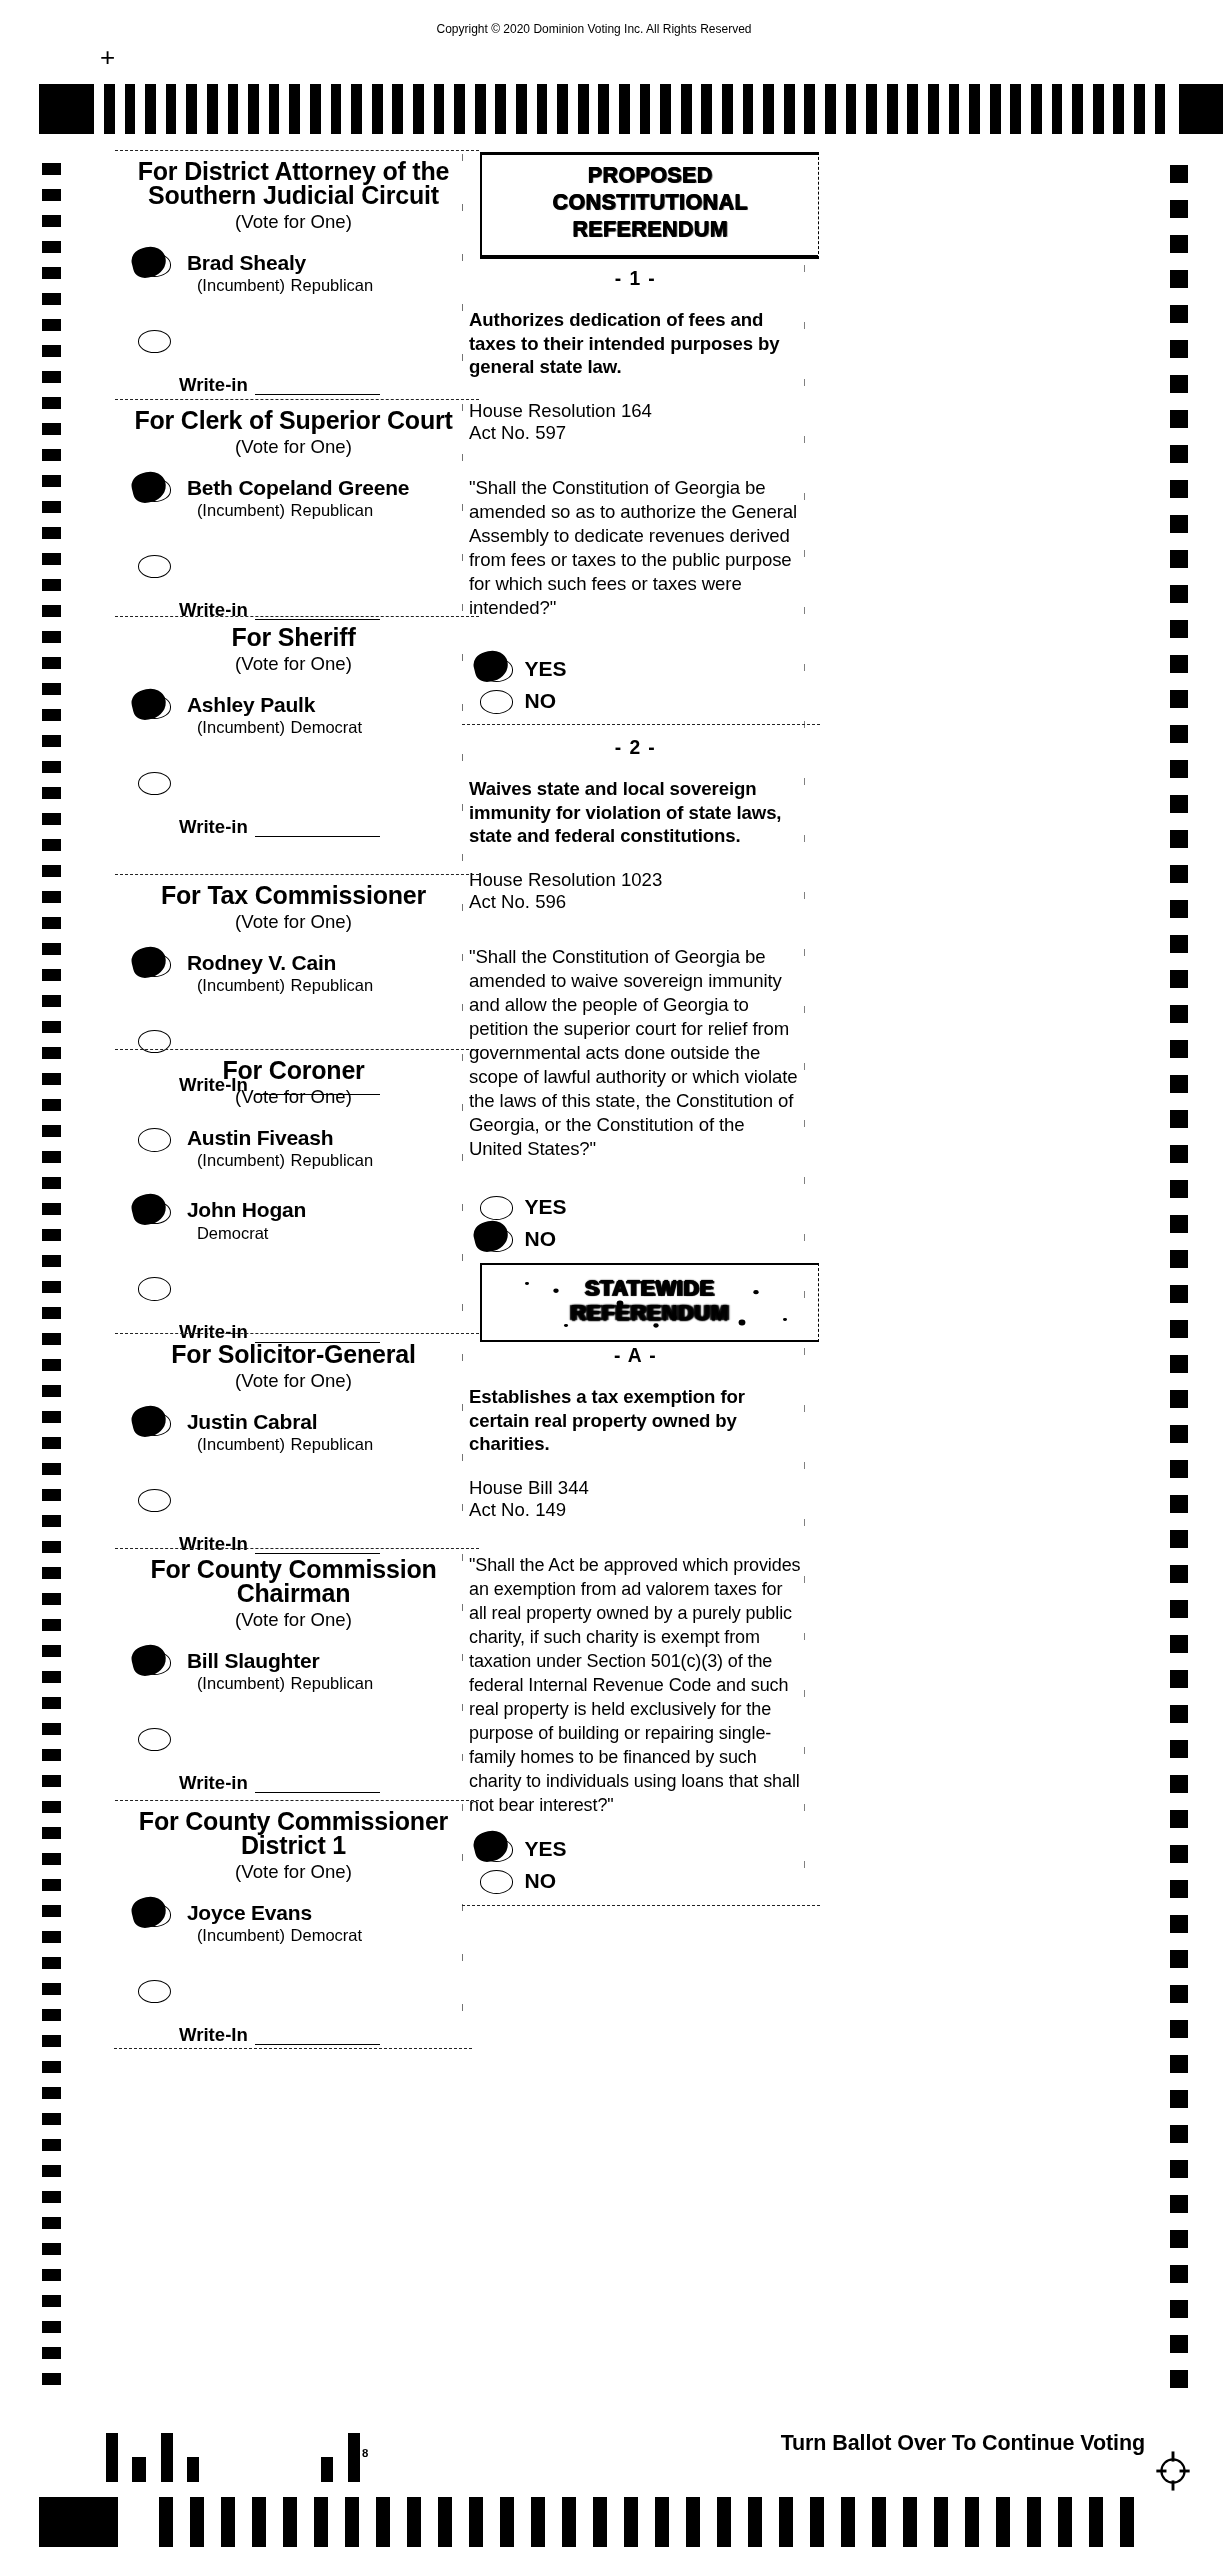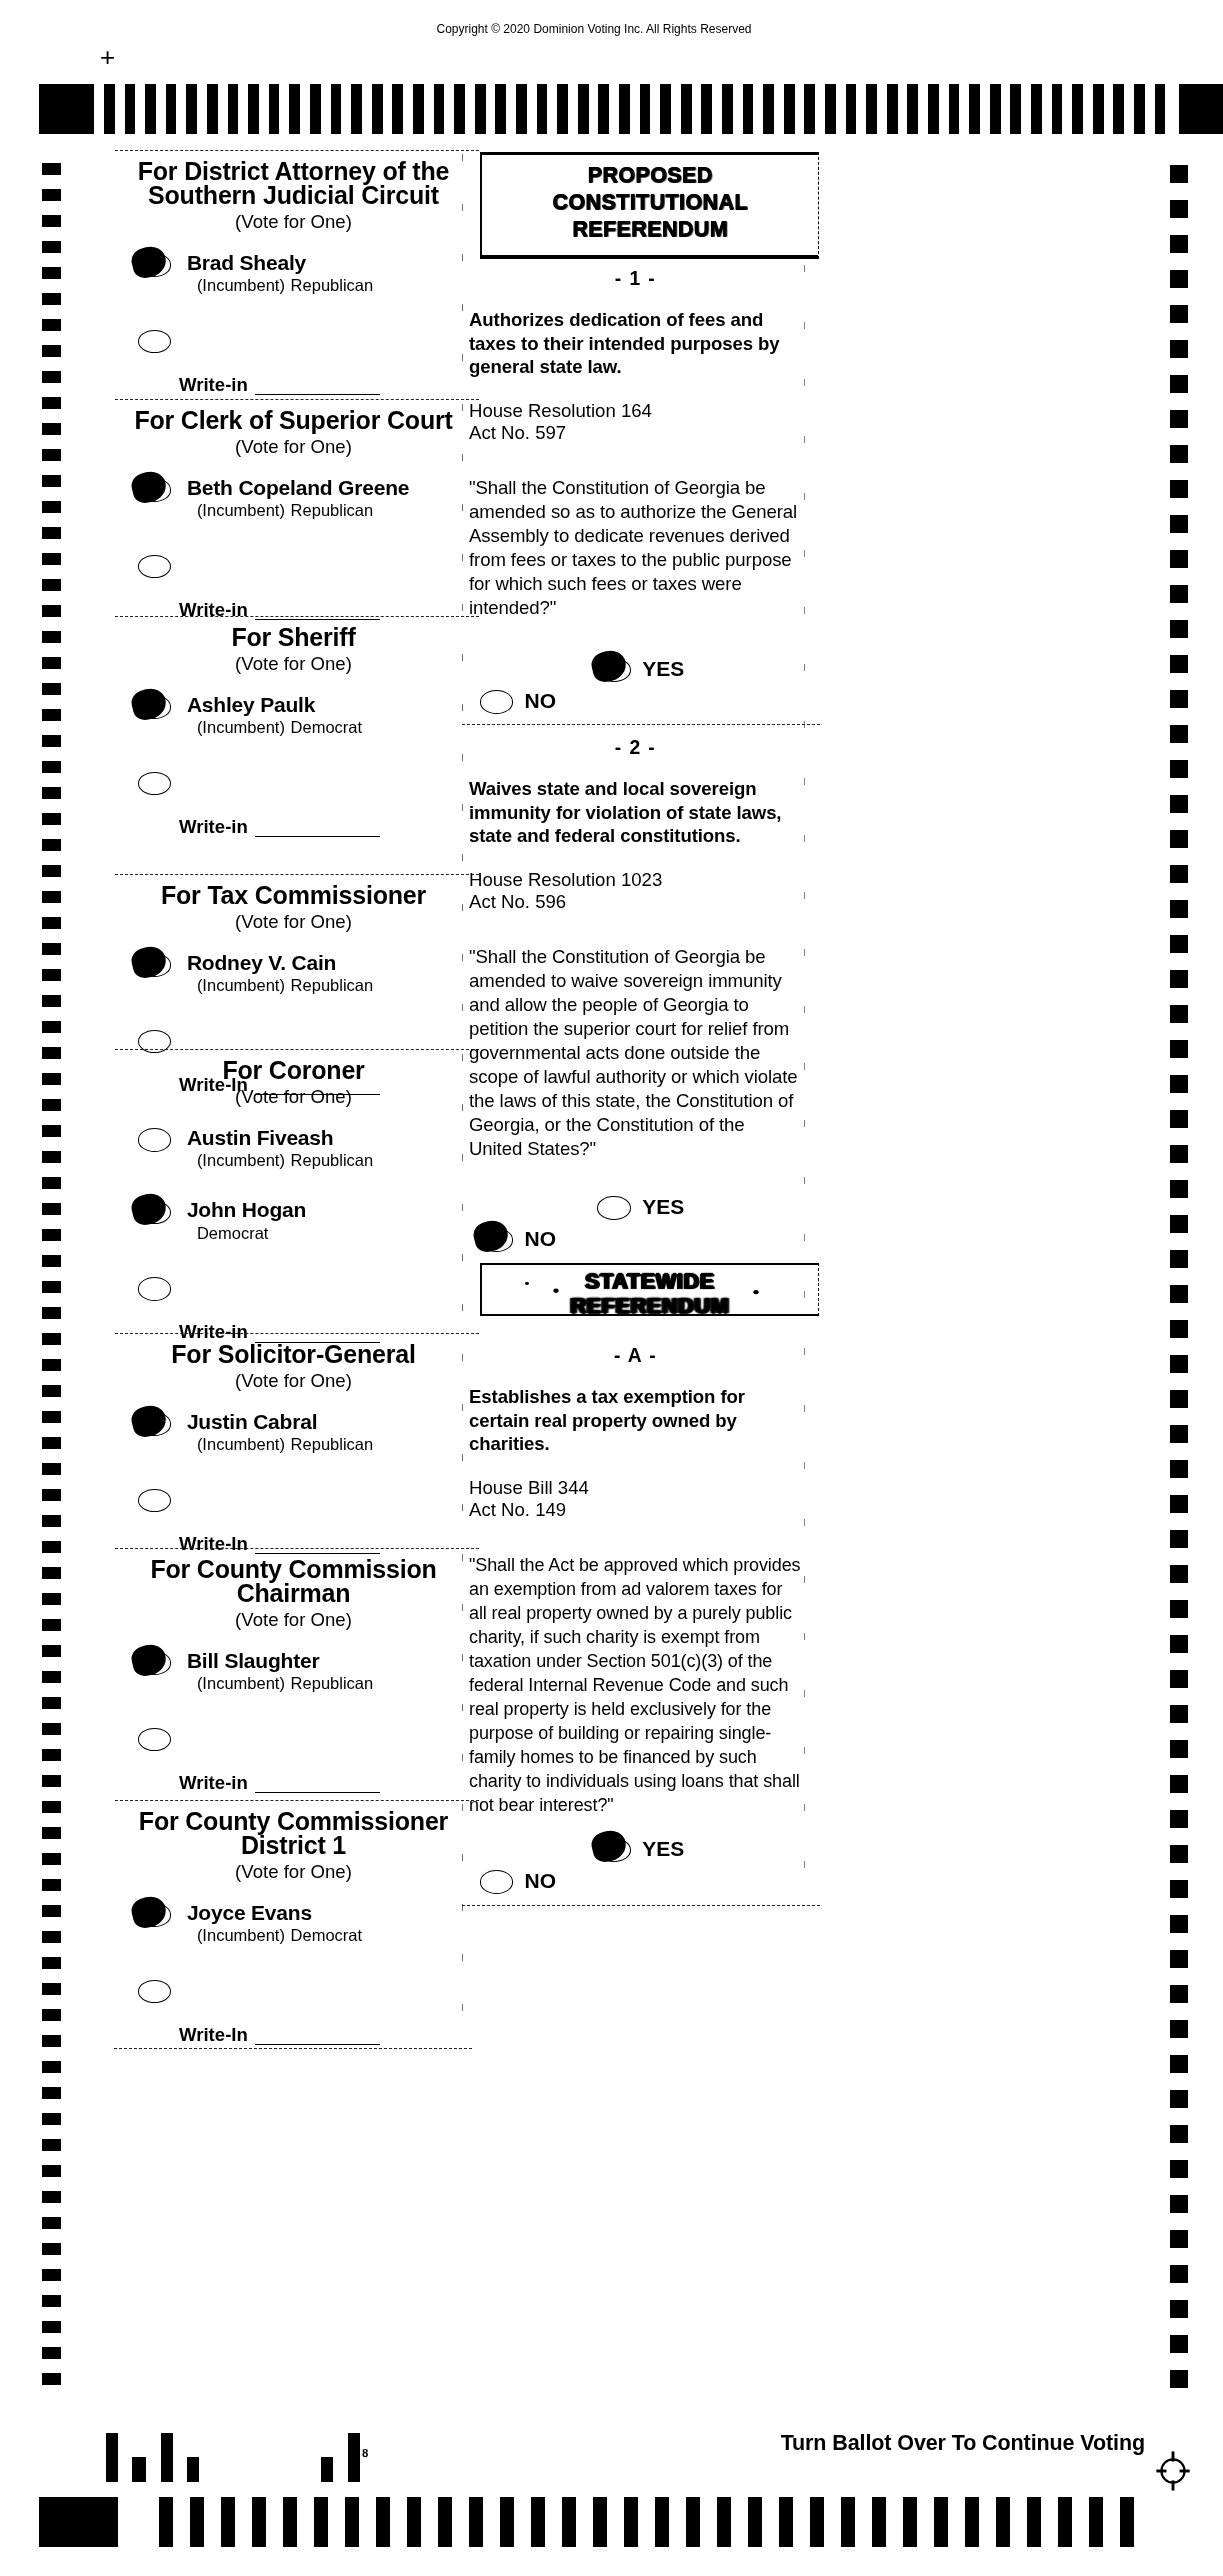--- a/index.html
+++ b/index.html
@@ -43,21 +43,21 @@
   .writein-label{font-weight:bold;font-size:18.6px;line-height:21.5px;}
   .writein-line{width:125px;border-bottom:1.4px solid #000;height:17px;}
   .final-dash{position:absolute;left:114px;top:2048px;width:358px;border-top:1.4px dashed #222;}
 
   
   .hbox{position:absolute;left:480px;width:339px;box-sizing:border-box;text-align:center;
         border-top:3.6px solid #000;border-bottom:4.3px solid #000;border-left:2.1px solid #000;border-right:1.4px dashed #000;}
   .amend-box{top:152px;height:107px;padding-top:7.2px;}
   .amend-box .bx{font-weight:bold;font-size:21.5px;line-height:27px;letter-spacing:0.4px;
         text-shadow:0.7px 0 0 #000,0 0.7px 0 #000,1.4px 0.7px 0.7px rgba(0,0,0,.6);}
-  .ref-box{top:1263px;height:53px;padding-top:3px;overflow:hidden;border-top:2.9px solid #000;border-bottom:2.9px solid #000;}
+  .ref-box{top:1263px;height:79px;padding-top:10px;overflow:hidden;border-top:2.9px solid #000;border-bottom:2.9px solid #000;}
   .ref-box .bx1{font-weight:bold;font-size:21.5px;line-height:26px;letter-spacing:0.7px;
         text-shadow:0 0 1.4px #000,1.4px 0.7px 0.7px #000,-1.4px 0.7px 0.7px #000;}
   .ref-box .bx2{font-weight:bold;font-size:21.5px;line-height:24px;letter-spacing:0.7px;filter:blur(0.4px);
         text-shadow:0 0 2.1px #000,2.1px 0 1.4px #000,-2.1px 0 1.4px #000,0 1.4px 1.4px #000;}
   .speck{position:absolute;left:43px;top:17px;width:3.6px;height:2.9px;background:#000;border-radius:50%;
         box-shadow:29px 7.2px 0 0.7px #000,64px 32px 0 #000,93px 20px 0 1.4px #000,229px 8.6px 0 0.7px #000,
                    258px 36px 0 #000,215px 39px 0 1.4px #000,129px 42px 0 0.7px #000,39px 42px 0 #000;}
 
   .measure{position:absolute;left:469px;width:333px;}
   .m1{top:268px;}
@@ -66,21 +66,21 @@
   .m2::before{content:"";position:absolute;left:-7.2px;right:-18px;top:-13px;border-top:1.4px dashed #222;}
   .m-num{font-weight:bold;font-size:19.3px;text-align:center;line-height:21.5px;letter-spacing:1.4px;}
   .m-summary{font-weight:bold;font-size:18.6px;line-height:23.6px;margin-top:18.6px;letter-spacing:-0.1px;}
   .m-refs{font-size:18.6px;line-height:22px;margin-top:21.5px;}
   .m-question{font-size:18.6px;line-height:24px;margin-top:31.5px;letter-spacing:-0.1px;}
   .mA .m-question{font-size:18px;}
   .choices{margin-top:34px;}
   .m1 .choices{margin-top:37px;}
   .mA .choices{margin-top:20px;}
   .choice{display:flex;align-items:center;column-gap:11.4px;padding-left:10.7px;margin-top:7.2px;}
-  .choice:first-child{margin-top:0;justify-content:center;}
+  .choice:first-child{margin-top:0;}
   .clabel{font-weight:bold;font-size:21px;}
   .end-dash{border-top:1.4px dashed #222;margin:11.4px -18px 0 -7.2px;}
 
   
   .turn-text{position:absolute;left:716px;top:2431px;width:429px;text-align:right;font-weight:bold;
              font-size:21.5px;letter-spacing:-0.1px;}
   .target{position:absolute;left:1152px;top:2450px;width:42px;height:42px;}
   .bc{position:absolute;background:#000;}
   .bc1{left:106px;top:2433px;width:12px;height:49px;}
   .bc2{left:132px;top:2457px;width:14.3px;height:25px;}

